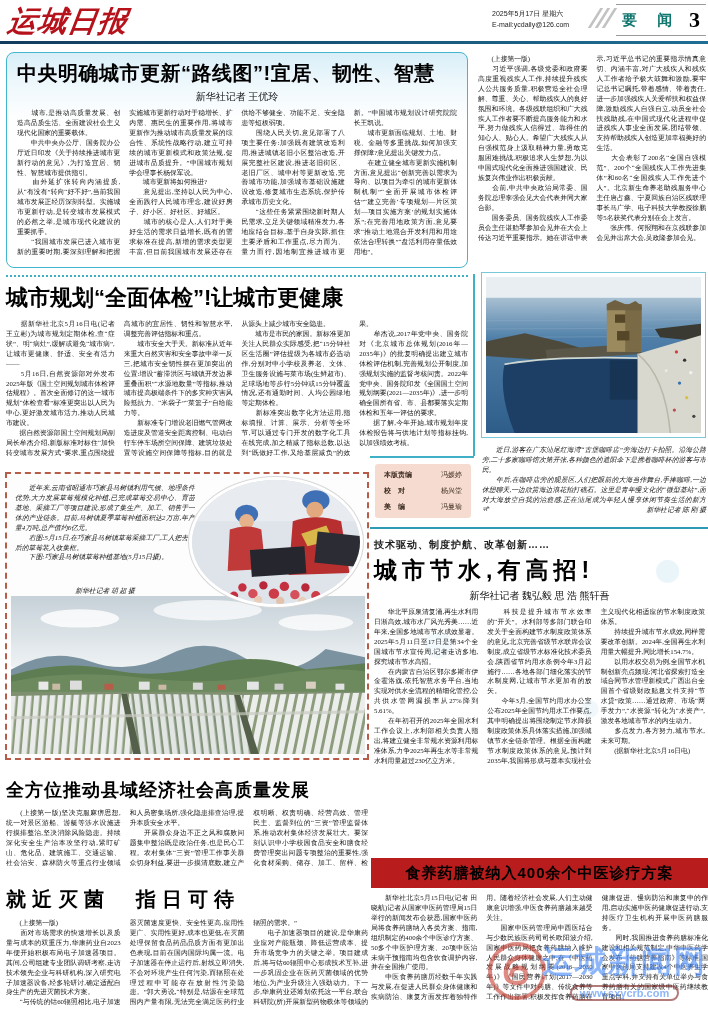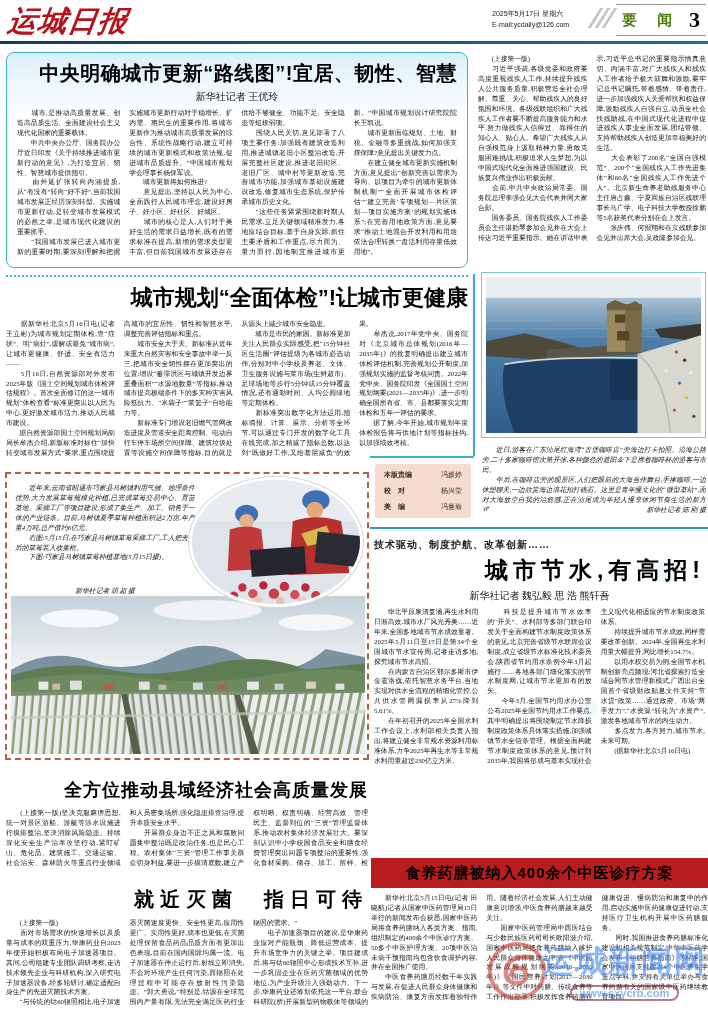--- a/index.html
+++ b/index.html
@@ -7,30 +7,30 @@
         font-family:"Liberation Sans",sans-serif;}
   .abs{position:absolute;}
   
   .masthead{left:8px;top:2px;font-family:"DejaVu Serif",serif;font-style:italic;font-weight:bold;
             font-size:29px;color:#b5121b;transform:skewX(-8deg);letter-spacing:1px;}
   .hmeta{left:492px;top:8px;font-size:7px;line-height:1.6;color:#222;}
   .slashes{left:594px;top:8px;display:flex;gap:4px;}
   .slashes i{display:block;width:3px;height:20px;background:#c2c2c2;transform:skewX(-32deg);}
   .secbox{left:616px;top:4px;width:90px;height:32px;border-top:1px solid #9a9a9a;border-bottom:1px solid #9a9a9a;
           display:flex;align-items:center;justify-content:space-between;padding:0 6px;box-sizing:border-box;}
-  .secname{font-size:15px;font-weight:bold;color:#4d7c0f;letter-spacing:8px;}
+  .secname{font-size:15px;font-weight:bold;color:#0f766e;letter-spacing:8px;}
   .pagenum{font-family:"Liberation Serif",serif;font-size:22px;font-weight:bold;color:#000;}
   .hrule{left:0;top:41px;width:708px;height:3px;background:linear-gradient(90deg,#123c5e,#1f6e93);}
   
   .body-text{font:6.8px/1.46 "Liberation Serif",serif;color:#151515;text-align:justify;
              white-space:pre-line;overflow:hidden;}
   .cols2{column-count:2;column-gap:9px;}
   .cols3{column-count:3;column-gap:9px;}
   .cols4{column-count:4;column-gap:9px;}
-  .hl{font-family:"Liberation Sans",sans-serif;font-weight:bold;color:#000;text-align:right;}
+  .hl{font-family:"Liberation Sans",sans-serif;font-weight:bold;color:#000;text-align:left;}
   
   .art1{left:6px;top:52px;width:462px;height:216px;border:1px solid #43b6cf;border-radius:8px;
         background:linear-gradient(180deg,#d9eef8 0%,#eef8fc 14%,#ffffff 32%);
         box-sizing:border-box;padding:7px 10px 6px;}
   .art1 .hl1{font-size:20px;letter-spacing:0.5px;}
   .byline{font-size:10px;text-align:center;color:#111;margin:3px 0 4px;font-family:"Liberation Serif",serif;}
   
   .cont1{left:478px;top:54px;width:228px;height:214px;}
   
   .dots1{left:6px;top:275px;width:462px;height:0;border-top:2px dotted #3fb0c8;}

